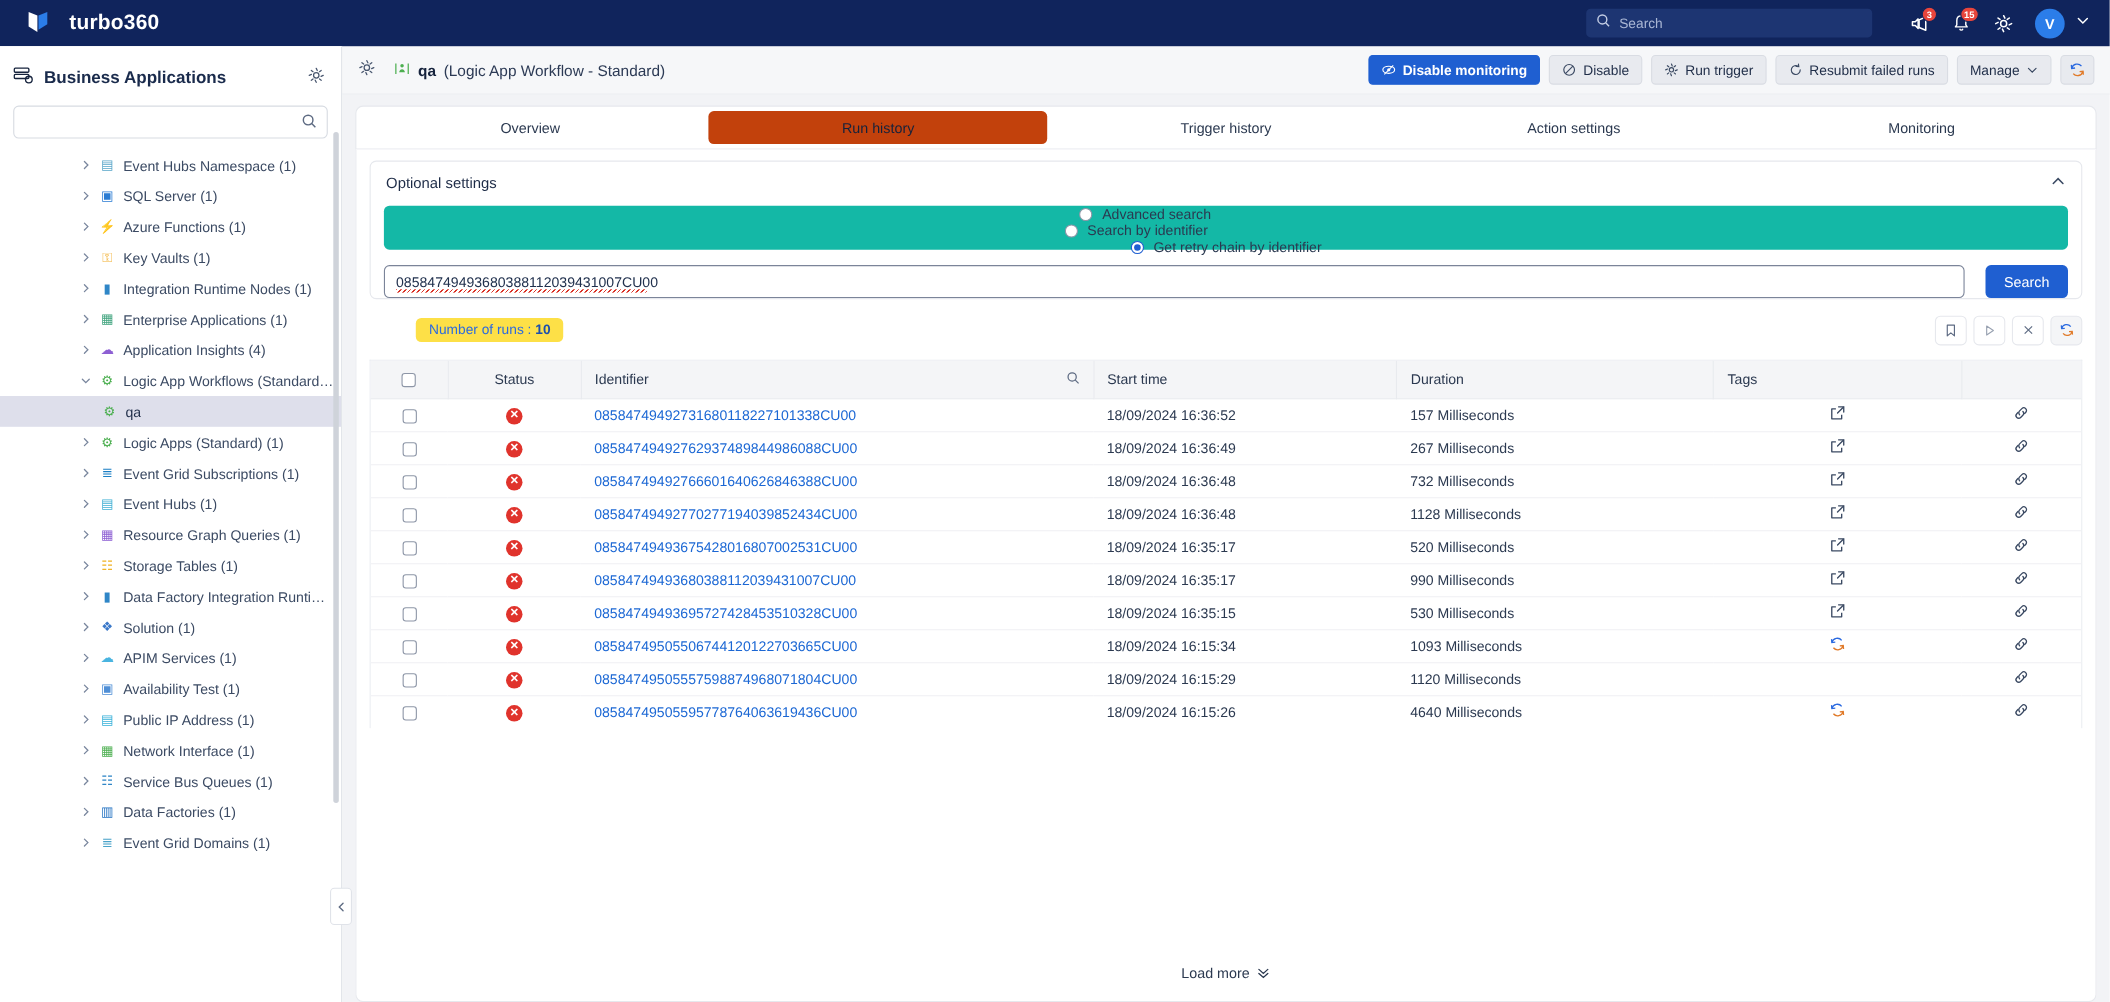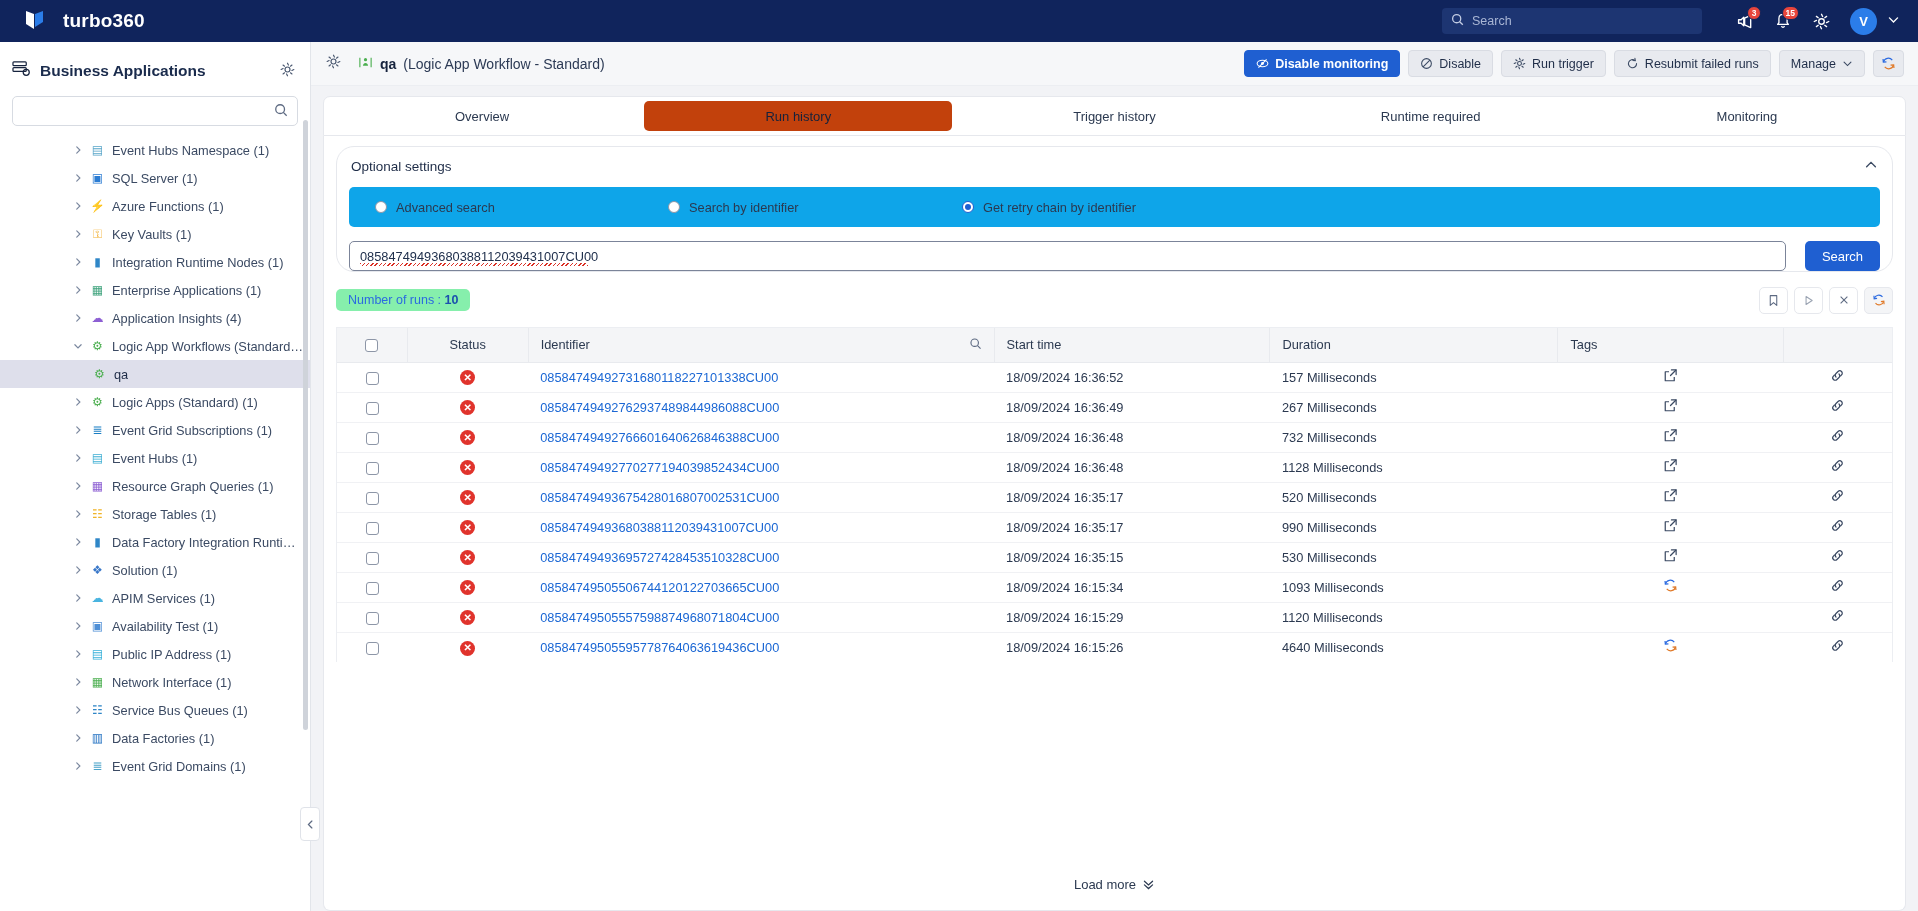--- a/index.html
+++ b/index.html
@@ -117,29 +117,29 @@
     height: 30px; display: flex; align-items: center; justify-content: center;
     margin: 0 4px; border-radius: 5px; cursor: pointer;
   }
   .tab.active { background: #c2410c; font-weight: normal; color: #15223c; }
 
   .content-card {
     margin: 0 12px 0 12px; background: #fff; border: 1px solid #e6e8ed; border-top: none;
     flex: 1; display: flex; flex-direction: column; min-height: 0;
     border-radius: 0 0 7px 7px;
   }
-  .opt-panel { margin: 10px 12px 0 12px; border: 1px solid #e6e8ed; border-radius: 18px; }
+  .opt-panel { margin: 10px 12px 0 12px; border: 1px solid #e6e8ed; border-radius: 6px; }
   .opt-head {
     height: 38px; display: flex; align-items: center; padding: 0 14px;
     font-size: 13.5px; color: #1e2c47;
   }
   .opt-head .chev { margin-left: auto; cursor: pointer; }
   .radio-row {
-    margin: 2px 12px 0 12px; background: #0ea5e9; border-radius: 5px;
-    height: 40px; display: flex; align-items: center;
+    margin: 2px 12px 0 12px; background: #14b8a6; border-radius: 5px;
+    height: 40px; display: flex; align-items: center; flex-direction: column;
   }
   .radio-opt { display: flex; align-items: center; gap: 9px; font-size: 12.8px; color: #2b3950; cursor: pointer; }
   .radio-opt:nth-child(1) { margin-left: 26px; width: 293px; }
   .radio-opt:nth-child(2) { width: 294px; }
   .rdo { width: 12px; height: 12px; border-radius: 50%; border: 1.4px solid #8d96a7; background: #fff; flex: 0 0 12px; }
   .rdo.on { border-color: #1f5fd1; background: #fff; position: relative; }
   .rdo.on::after {
     content: ''; position: absolute; left: 2px; top: 2px; width: 6px; height: 6px;
     border-radius: 50%; background: #1f5fd1;
   }
@@ -156,22 +156,22 @@
     position: absolute; left: 11px; bottom: 5px; height: 3px;
     background-image: repeating-linear-gradient(135deg, #d93025 0px, #d93025 1px, transparent 1px, transparent 3px);
   }
   .btn-search {
     width: 75px; height: 30px; background: #1f5fd1; border: none; border-radius: 5px;
     color: #fff; font-size: 13px; cursor: pointer; font-family: "Liberation Sans", sans-serif;
   }
 
   .meta-row { display: flex; align-items: center; margin: 14px 12px 0 12px; height: 28px; }
   .runs-badge {
-    background: #86efac; color: #2b6ae0; font-size: 12.5px;
-    padding: 4px 12px; border-radius: 5px;
+    background: #fde047; color: #2b6ae0; font-size: 12.5px;
+    padding: 4px 12px; border-radius: 5px; margin-left: 42px;
   }
   .runs-badge b { color: #1b4fae; }
   .meta-icons { margin-left: auto; display: flex; gap: 6px; }
   .mini-btn {
     width: 29px; height: 27px; border: 1px solid #e6e8ed; border-radius: 5px; background: #fff;
     display: flex; align-items: center; justify-content: center; cursor: pointer;
   }
   .mini-btn.shaded { background: #f4f5f7; }
 
   .tbl-wrap { margin: 13px 12px 0 12px; border: 1px solid #eceef2; border-bottom: none; }
@@ -583,21 +583,21 @@
         <div class="tab">
           <span>Overview</span>
         </div>
         <div class="tab active">
           <span>Run history</span>
         </div>
         <div class="tab">
           <span>Trigger history</span>
         </div>
         <div class="tab">
-          <span>Runtime required</span>
+          <span>Action settings</span>
         </div>
         <div class="tab">
           <span>Monitoring</span>
         </div>
       </div>
 
     <div class="content-card">
 
       <div class="opt-panel">
         <div class="opt-head">

